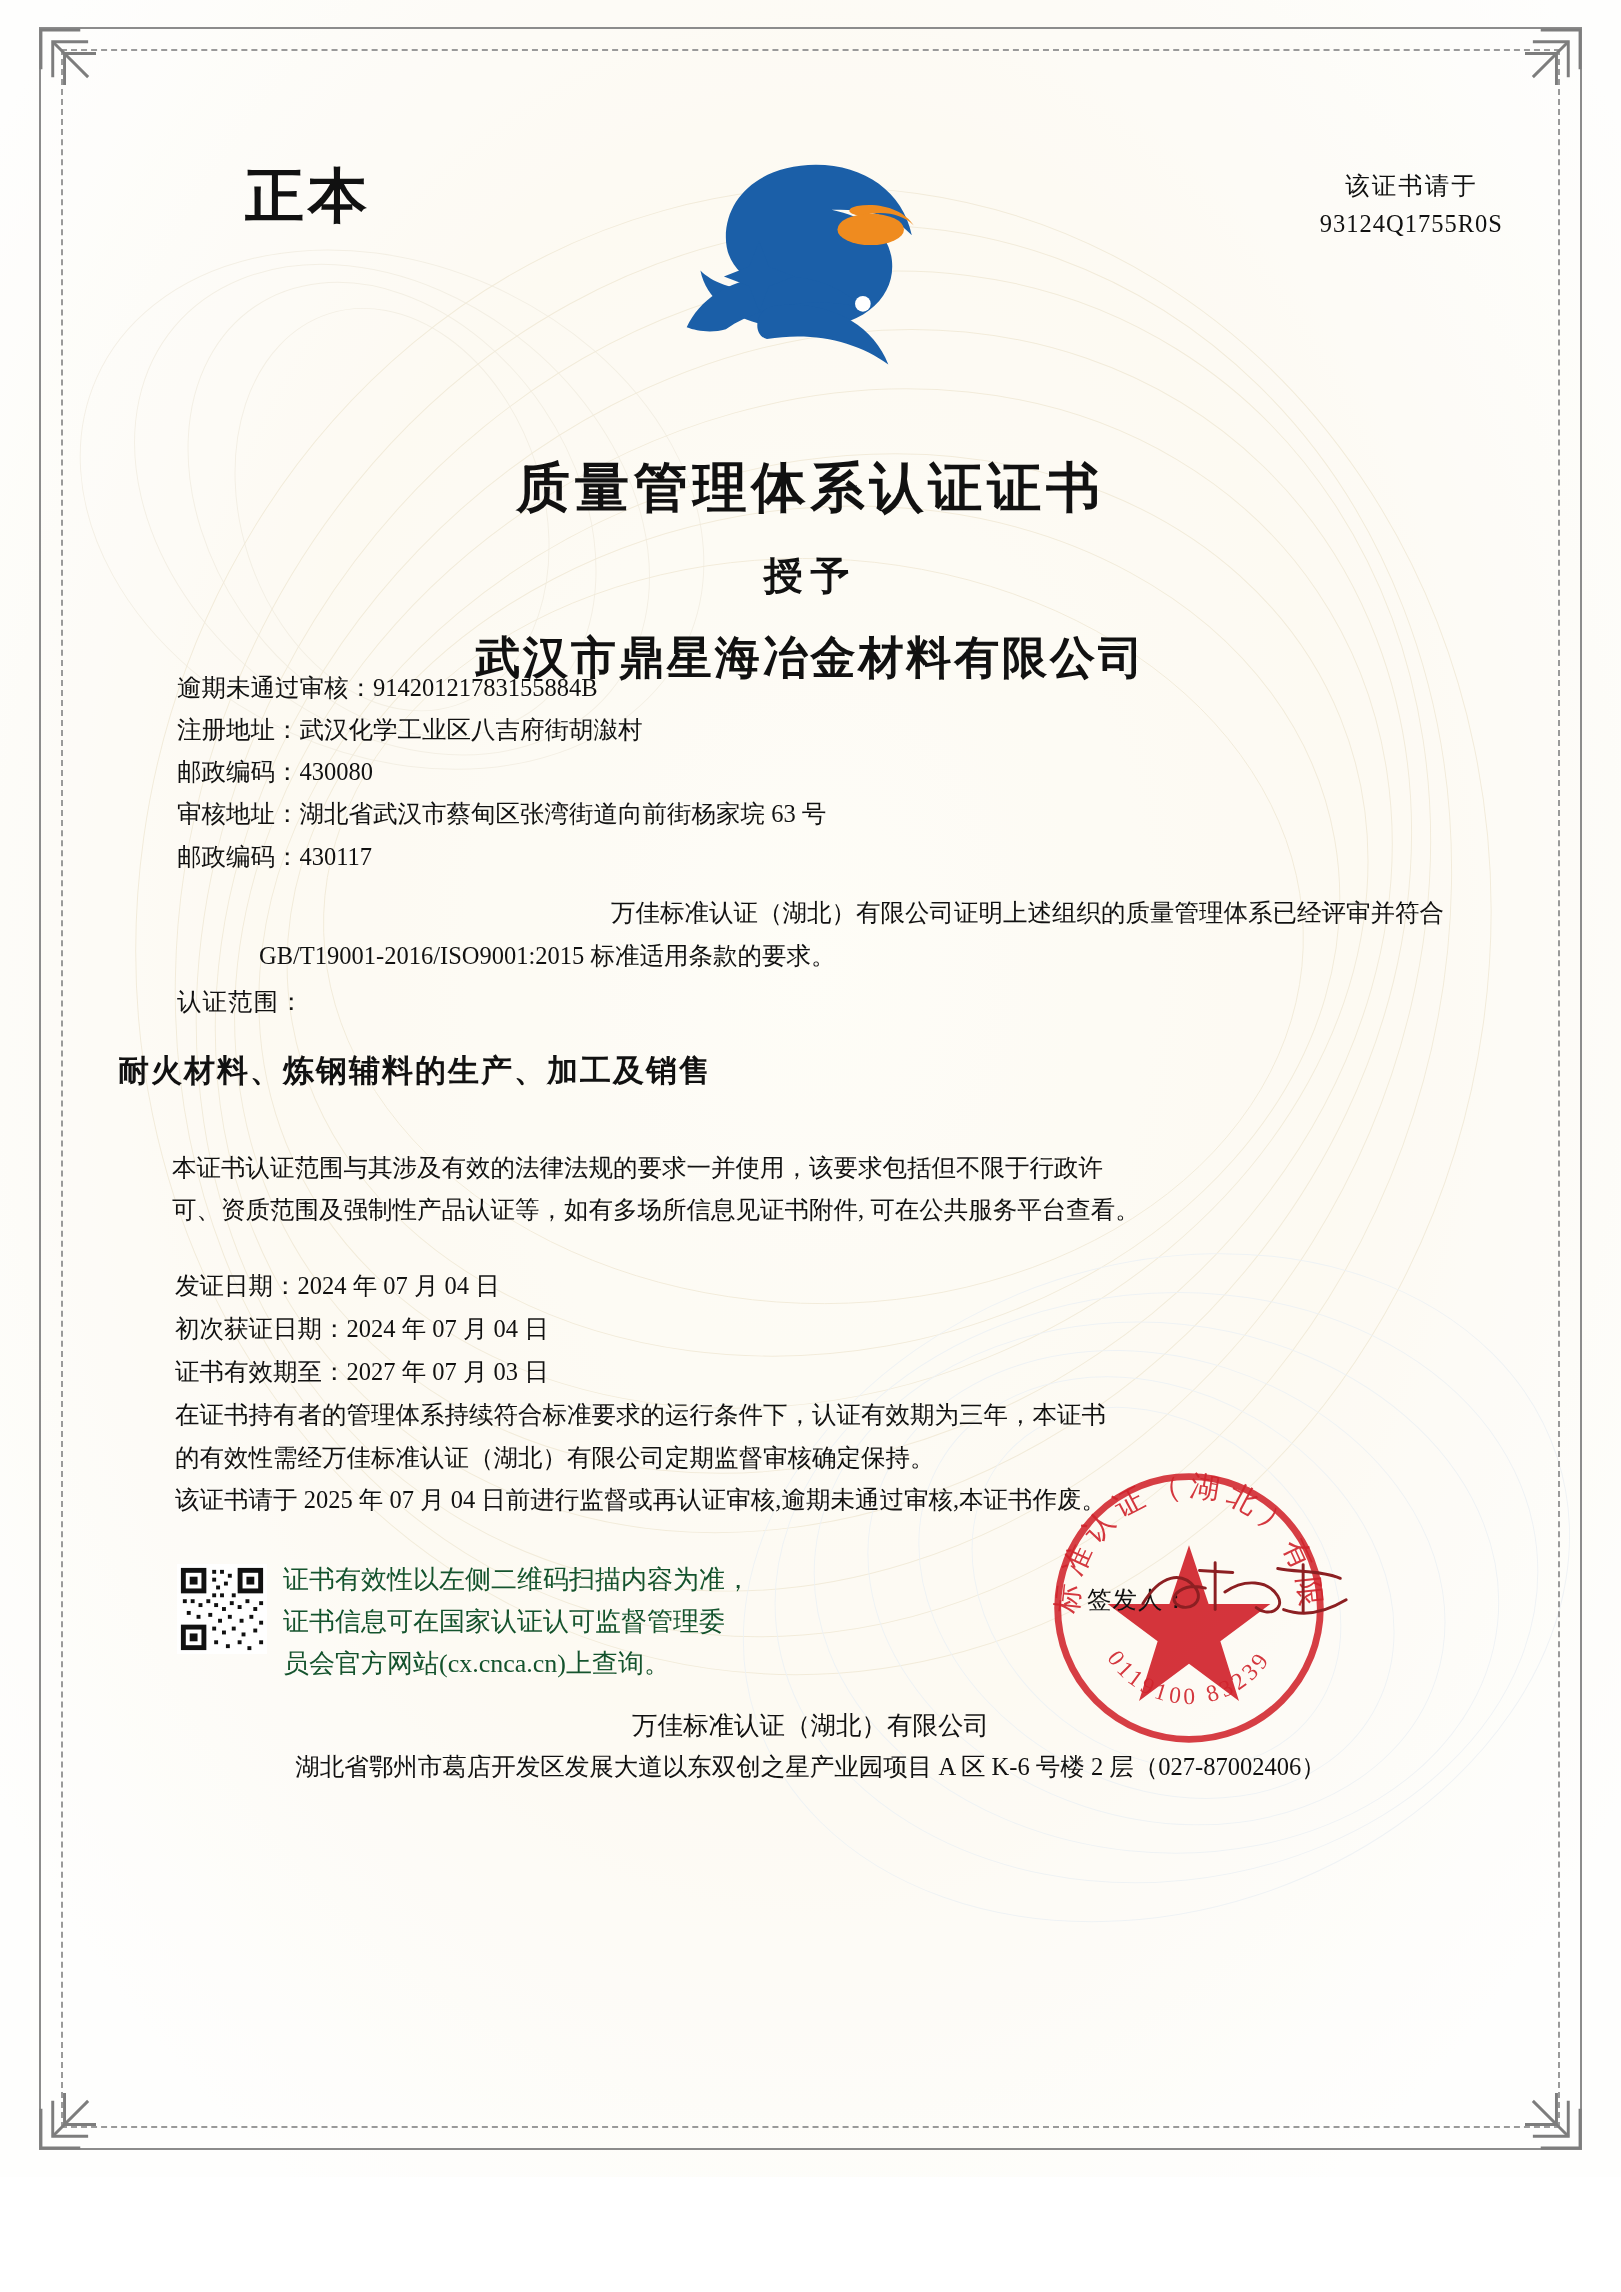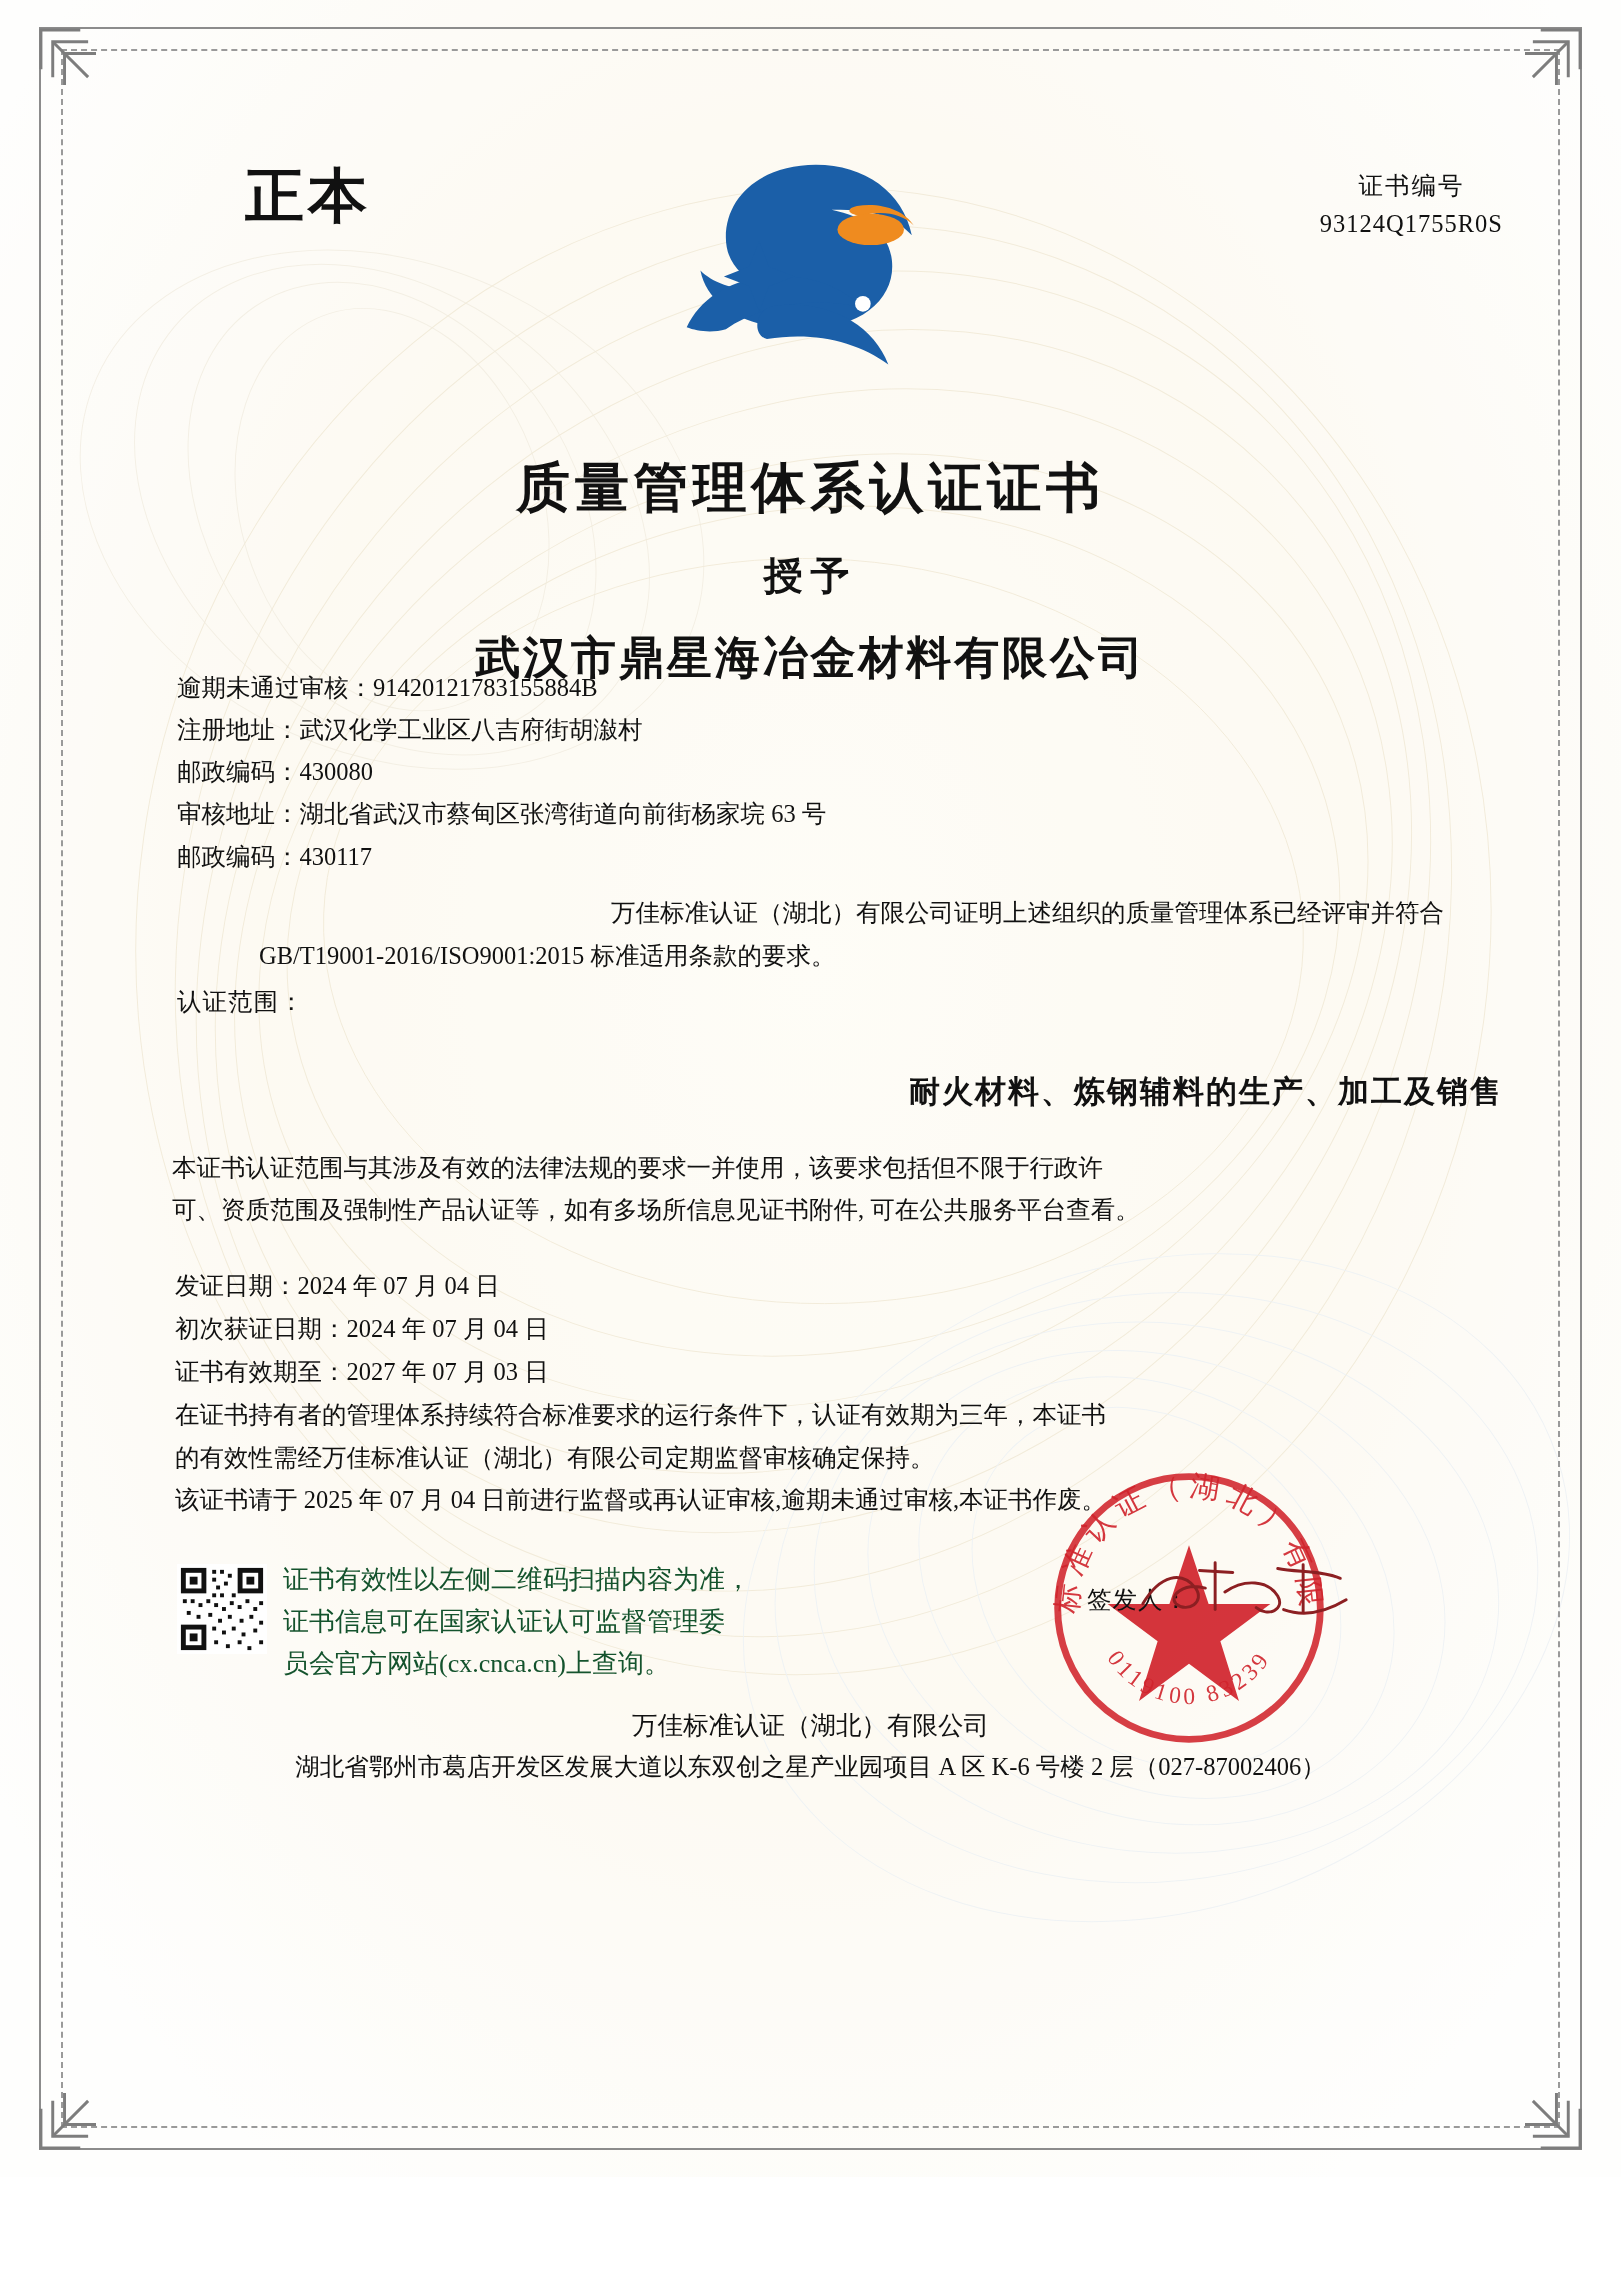--- a/index.html
+++ b/index.html
@@ -137,22 +137,22 @@
     position: absolute;
     left: 59px;
     top: 877px;
     font-size: 24.5px;
     color: #111;
     letter-spacing: 1px;
   }
   .scope-value {
     position: absolute;
     left: 0; right: 0;
-    top: 963px;
-    text-align: right;
+    top: 942px;
+    text-align: left;
     font-size: 31px;
     font-weight: bold;
     letter-spacing: 2px;
     color: #111;
   }
 
   .legal-note {
     position: absolute;
     left: 54px;
     right: 34px;
@@ -307,21 +307,21 @@
         <path d="M16 16 L52 52"></path>
       </g>
     </svg>
   </div>
 
   <div class="content">
 
     <div class="zhengben">正本</div>
 
     <div class="cert-no-block">
-      <div class="label">证书编号</div>
+      <div class="label">该证书请于</div>
       <div class="value">93124Q1755R0S</div>
     </div>
 
     <div class="logo">
       <svg viewBox="0 0 290 235" width="284" height="230">
         <g>
           <path d="M150 8 C95 8 58 40 58 82 c0 30 22 48 58 56 c-46 0 -70 -8 -84 -22 c8 40 54 60 104 60 c60 0 92 -30 92 -64 c0 -32 -24 -50 -62 -58 c44 -2 68 10 82 26 C239 36 200 8 150 8 Z" fill="#1b5fa8"></path>
           <path d="M196 60 c22 -6 42 -2 54 10 c-10 -16 -34 -24 -58 -20 c-10 2 -12 8 4 10 Z" fill="#ef8b1f"></path>
           <ellipse cx="206" cy="74" rx="34" ry="16" fill="#ef8b1f"></ellipse>
           <path d="M58 176 c38 -26 92 -34 140 -22 c-22 -22 -54 -34 -92 -32 c-42 2 -74 22 -88 52 c10 4 26 6 40 2 Z" fill="#1b5fa8"></path>

